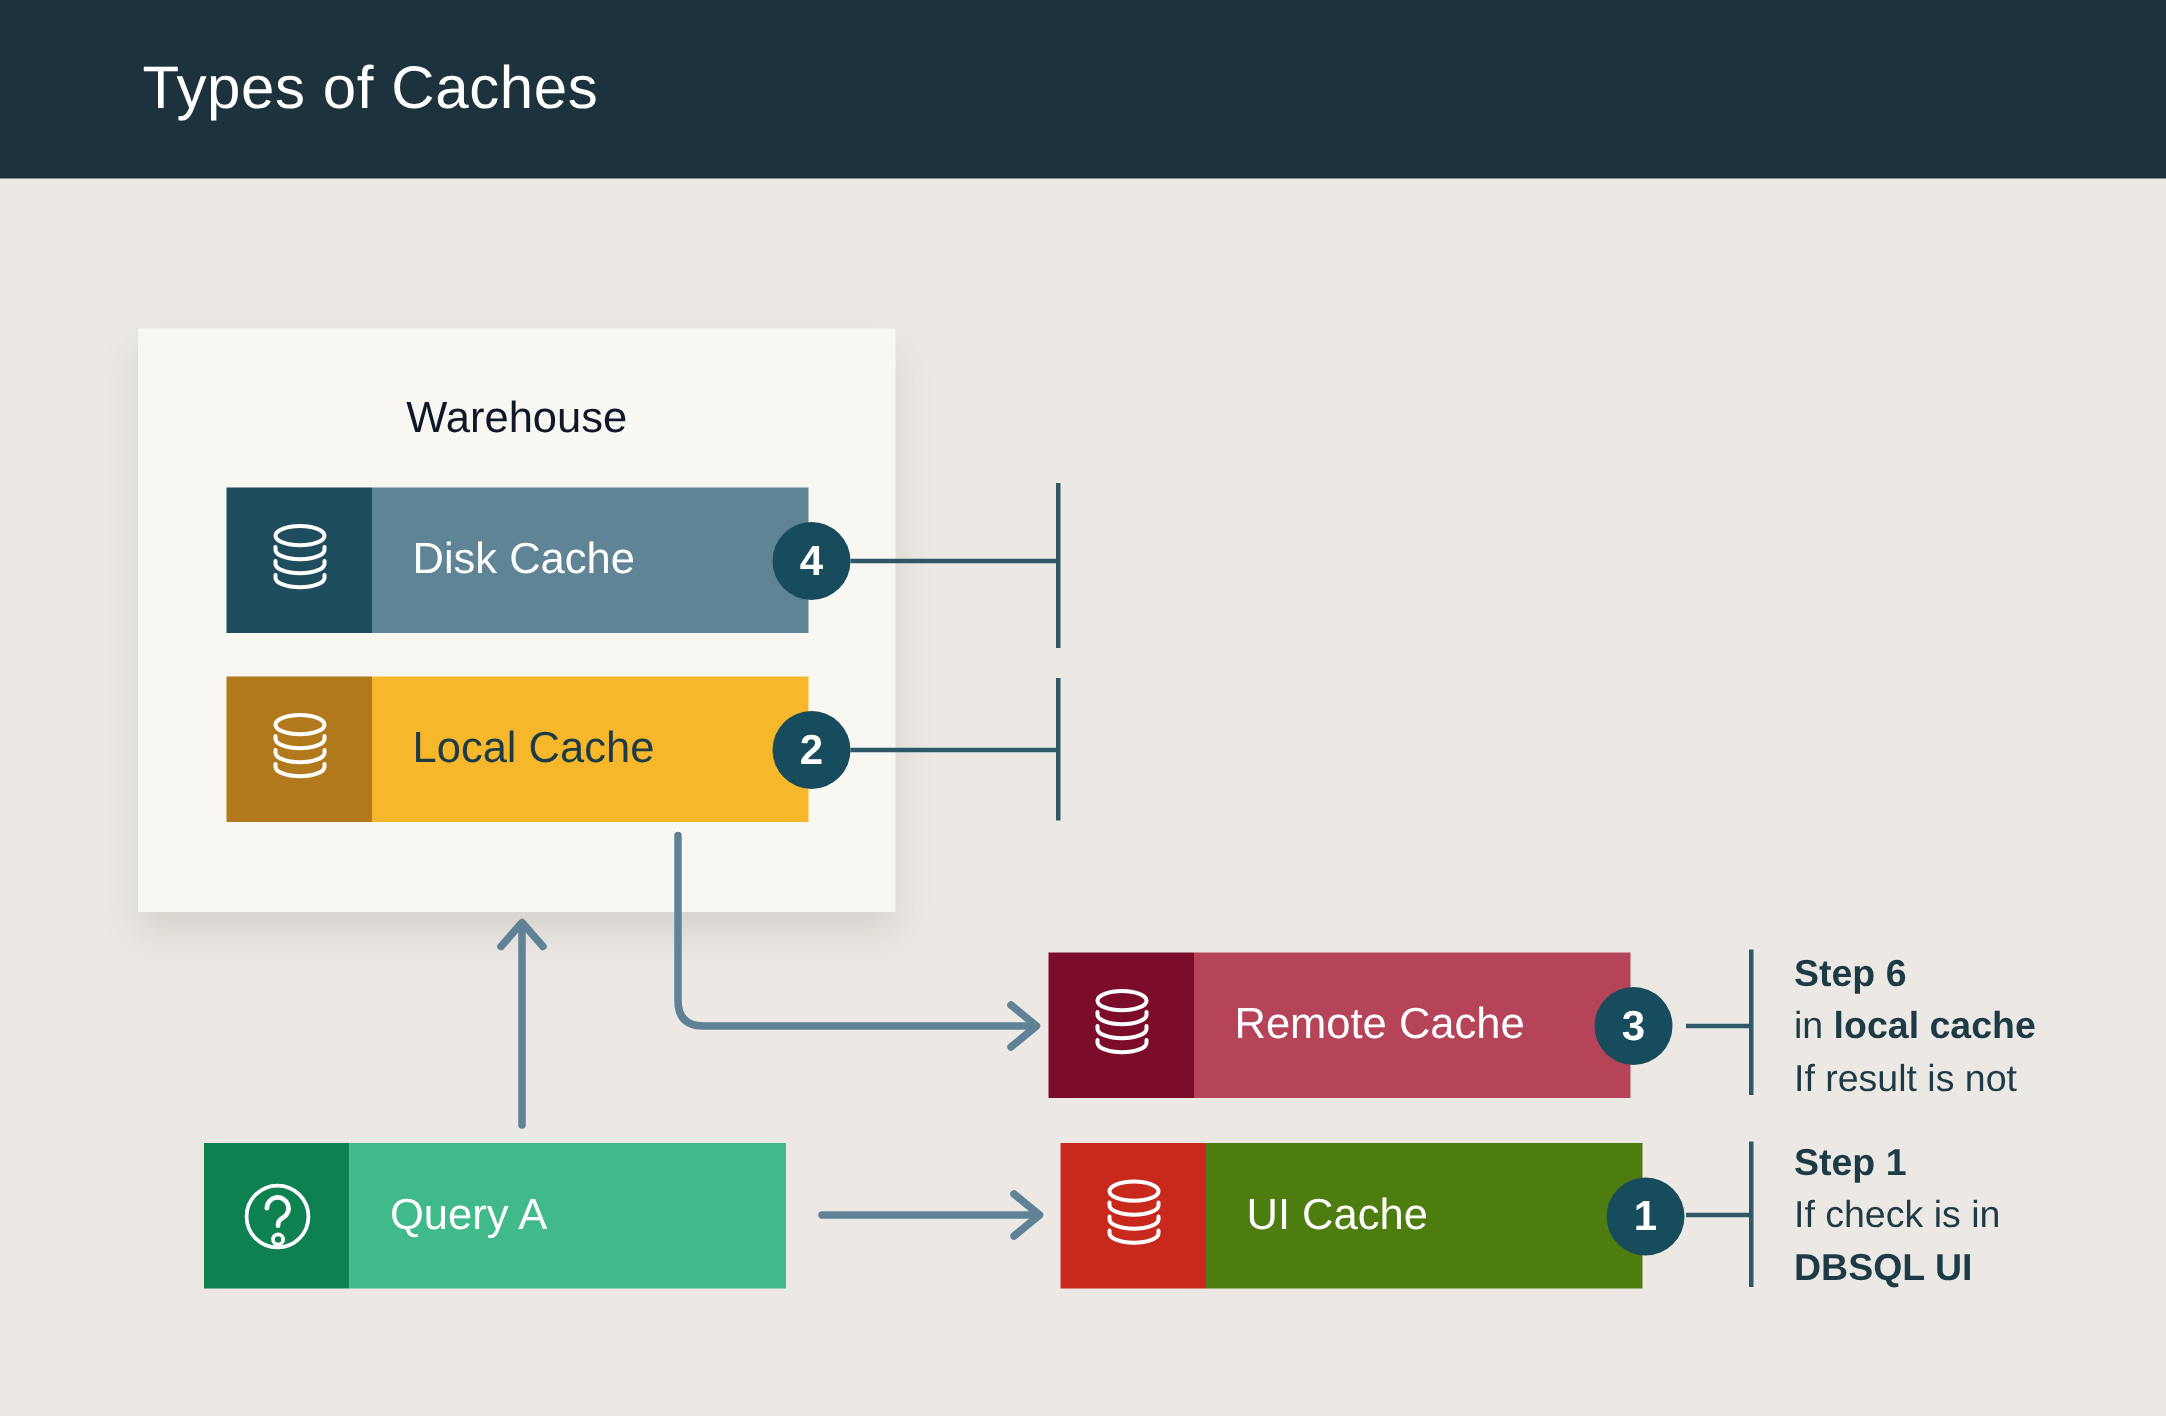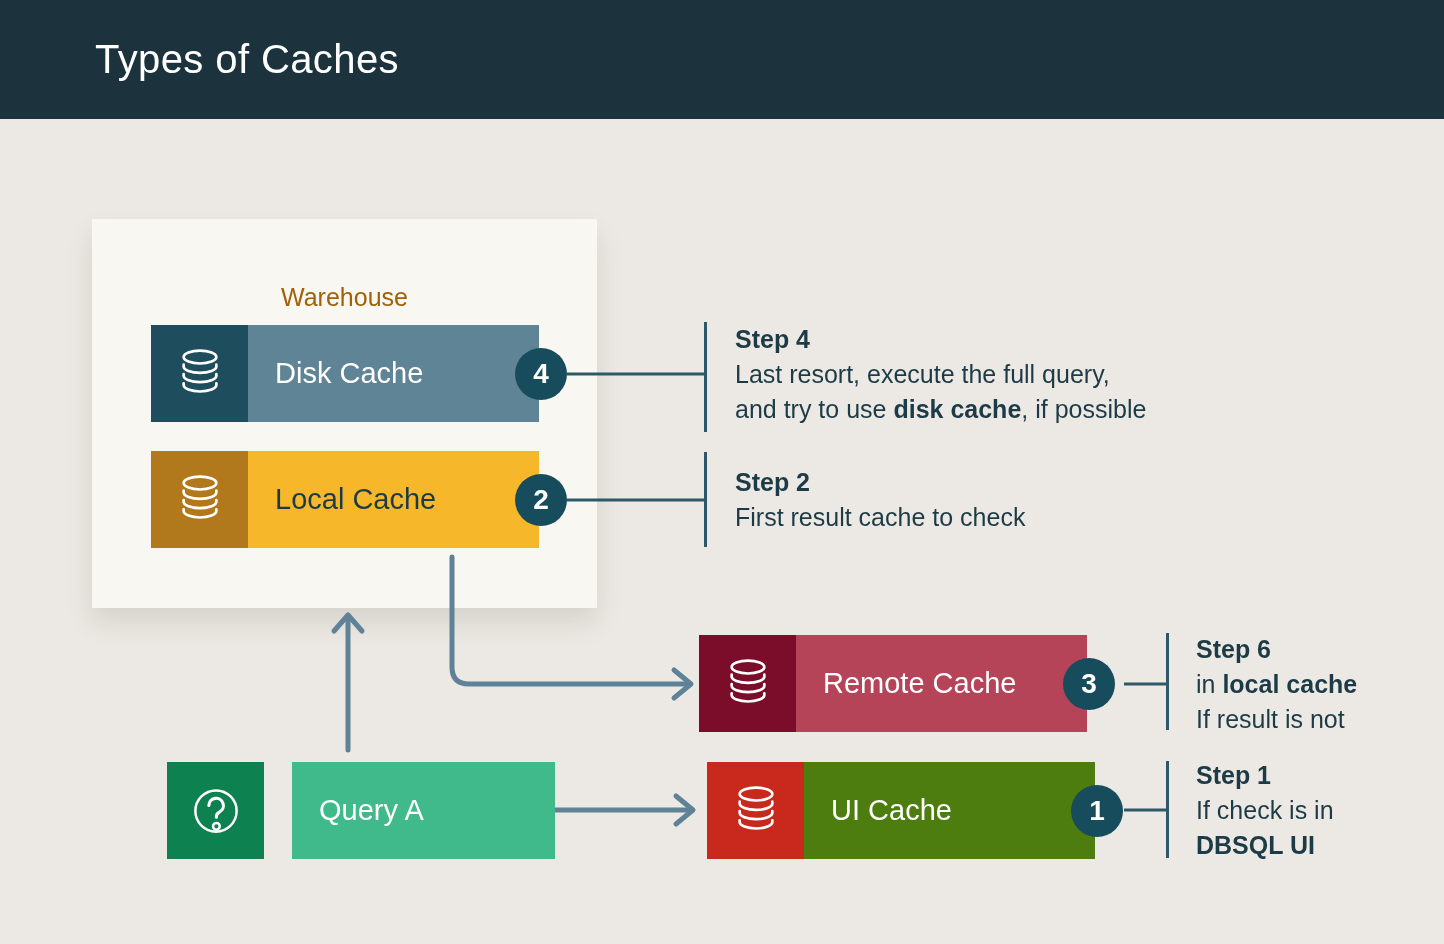--- a/index.html
+++ b/index.html
@@ -25,24 +25,24 @@
     font-weight: 500;
     letter-spacing: 0.4px;
   }
   
   .warehouse {
     position: absolute; left: 92px; top: 219px; width: 505px; height: 389px;
     background: #f9f7f1;
     box-shadow: 0 14px 24px rgba(70, 65, 50, 0.13);
   }
   .warehouse-label {
-    margin-top: 64px;
+    margin-top: 44px;
     text-align: center;
-    font-size: 25px;
-    color: #a16207;
+    font-size: 29px;
+    color: #0f172a;
   }
   
   .row { position: absolute; width: 388px; height: 97px; display: flex; }
   .row-icon {
     flex: 0 0 97px; width: 97px;
     display: flex; align-items: center; justify-content: center;
   }
   .row-label {
     flex: 1;
     display: flex; align-items: center;
@@ -55,21 +55,21 @@
   .row-disk   .row-label { background: #5e8495; }
   .row-local  { left: 151px; top: 451px; }
   .row-local  .row-icon  { background: #b1791c; }
   .row-local  .row-label { background: #f6b82a; color: #1d3b46; }
   .row-remote { left: 699px; top: 635px; }
   .row-remote .row-icon  { background: #7c0d2a; }
   .row-remote .row-label { background: #b54459; }
   .row-ui     { left: 707px; top: 762px; }
   .row-ui     .row-icon  { background: #c9291d; }
   .row-ui     .row-label { background: #4d7c0f; }
-  .row-query  { left: 167px; top: 762px; gap: 28px; }
+  .row-query  { left: 136px; top: 762px; }
   .row-query  .row-icon  { background: #0e8150; }
   .row-query  .row-label { background: #40ba8b; }
   
   .badge {
     position: absolute; right: -28px; top: 50%;
     transform: translateY(-50%);
     width: 52px; height: 52px; border-radius: 50%;
     background: #174c5d; color: #ffffff;
     font-size: 28px; font-weight: 700;
     display: flex; align-items: center; justify-content: center;
@@ -185,30 +185,21 @@
     <div class="row-icon">
       <svg viewBox="0 0 48 48" width="60" height="60" fill="none" stroke="#ffffff">
         <circle cx="24" cy="24" r="16.5" stroke-width="2"></circle>
         <path d="M18.3 19.6 a5.8 5.8 0 1 1 8.6 5.1 c-1.9 1 -2.6 2 -2.6 3.8 v0.4" stroke-width="2.5" stroke-linecap="round"></path>
         <circle cx="24.3" cy="36.2" r="2.7" stroke-width="2" fill="#0e8150"></circle>
       </svg>
     </div>
     <div class="row-label">Query A</div>
   </div>
 
-  <div class="step step-4">
-    <div class="step-head">Step 4</div>
-    <div>Last resort, execute the full query,</div>
-    <div><span>and try to use </span><b>disk cache</b><span>, if possible</span></div>
-  </div>
-
-  <div class="step step-2">
-    <div class="step-head">Step 2</div>
-    <div>First result cache to check</div>
-  </div>
+
 
   <div class="step step-3">
     <div class="step-head">Step 6</div>
     <div><span>in </span><b>local cache</b></div>
     <div>If result is not</div>
   </div>
 
   <div class="step step-1">
     <div class="step-head">Step 1</div>
     <div>If check is in</div>

